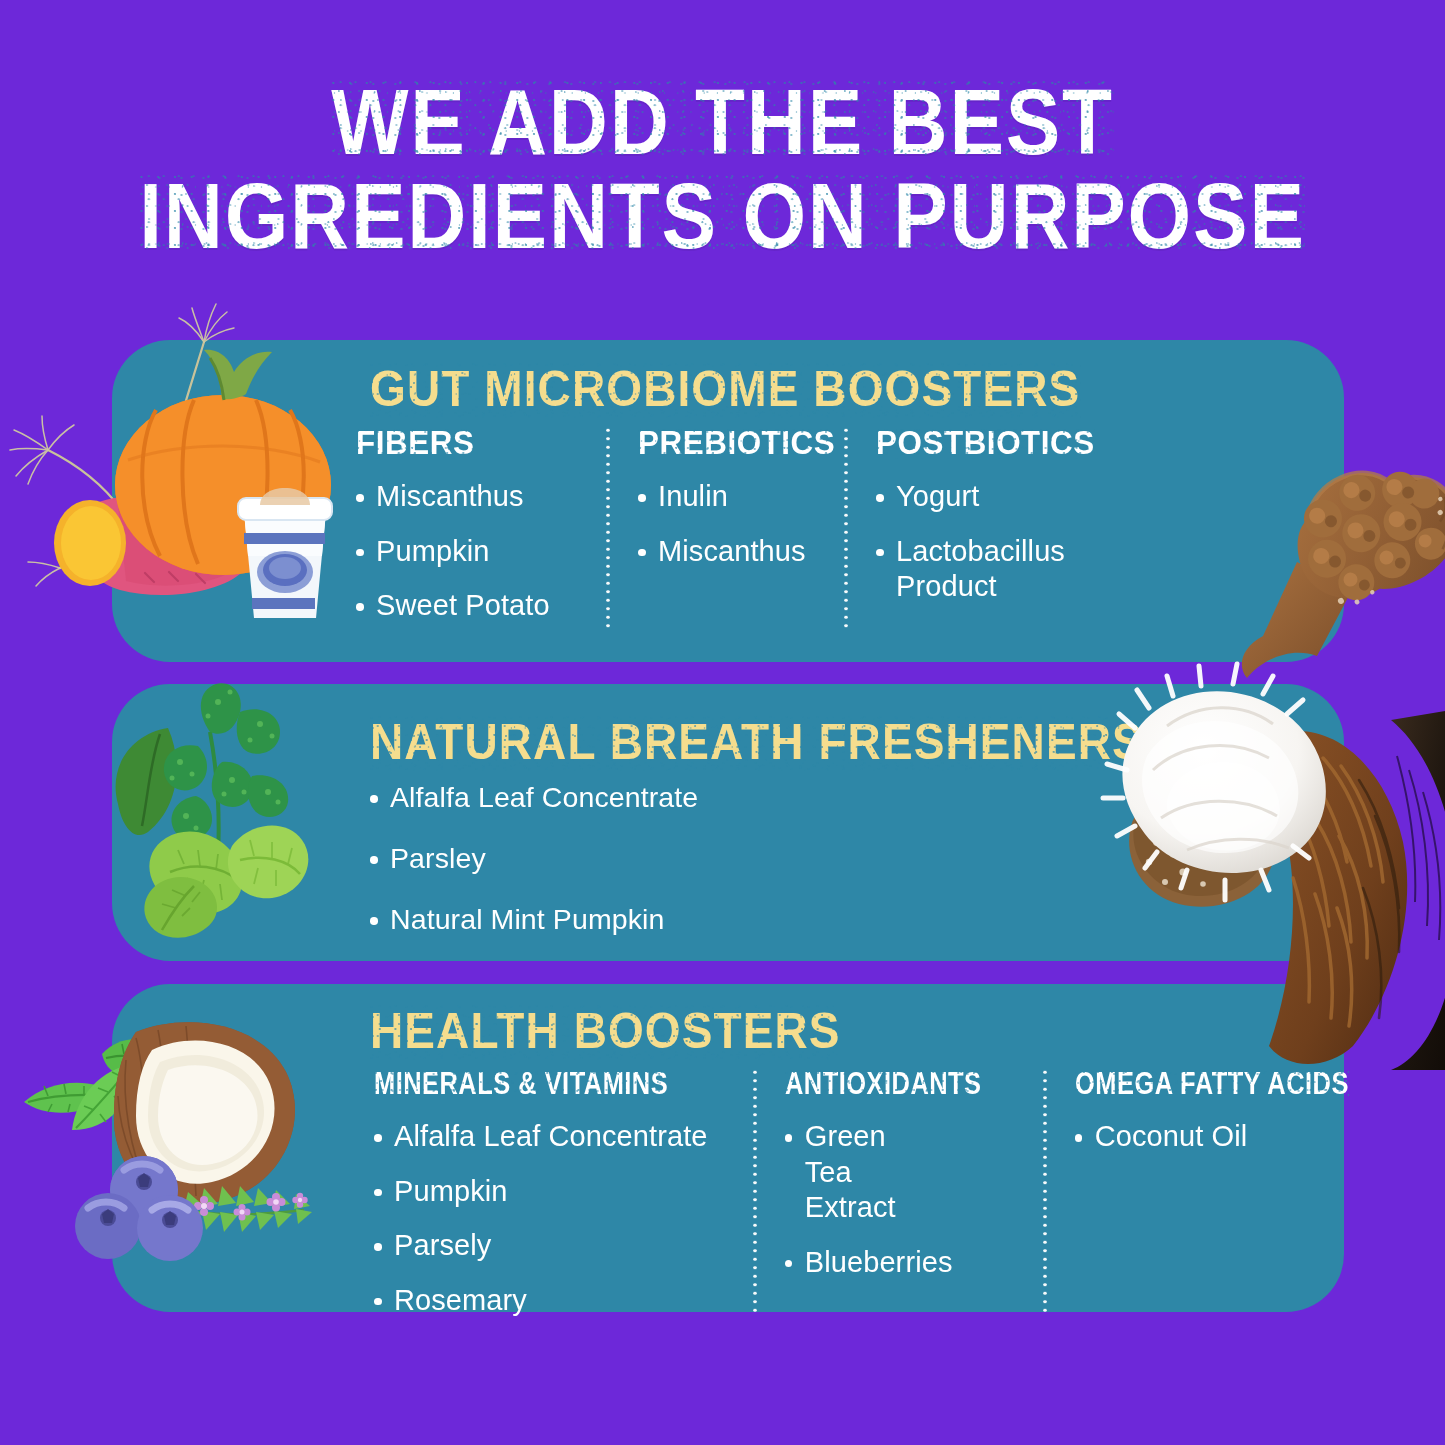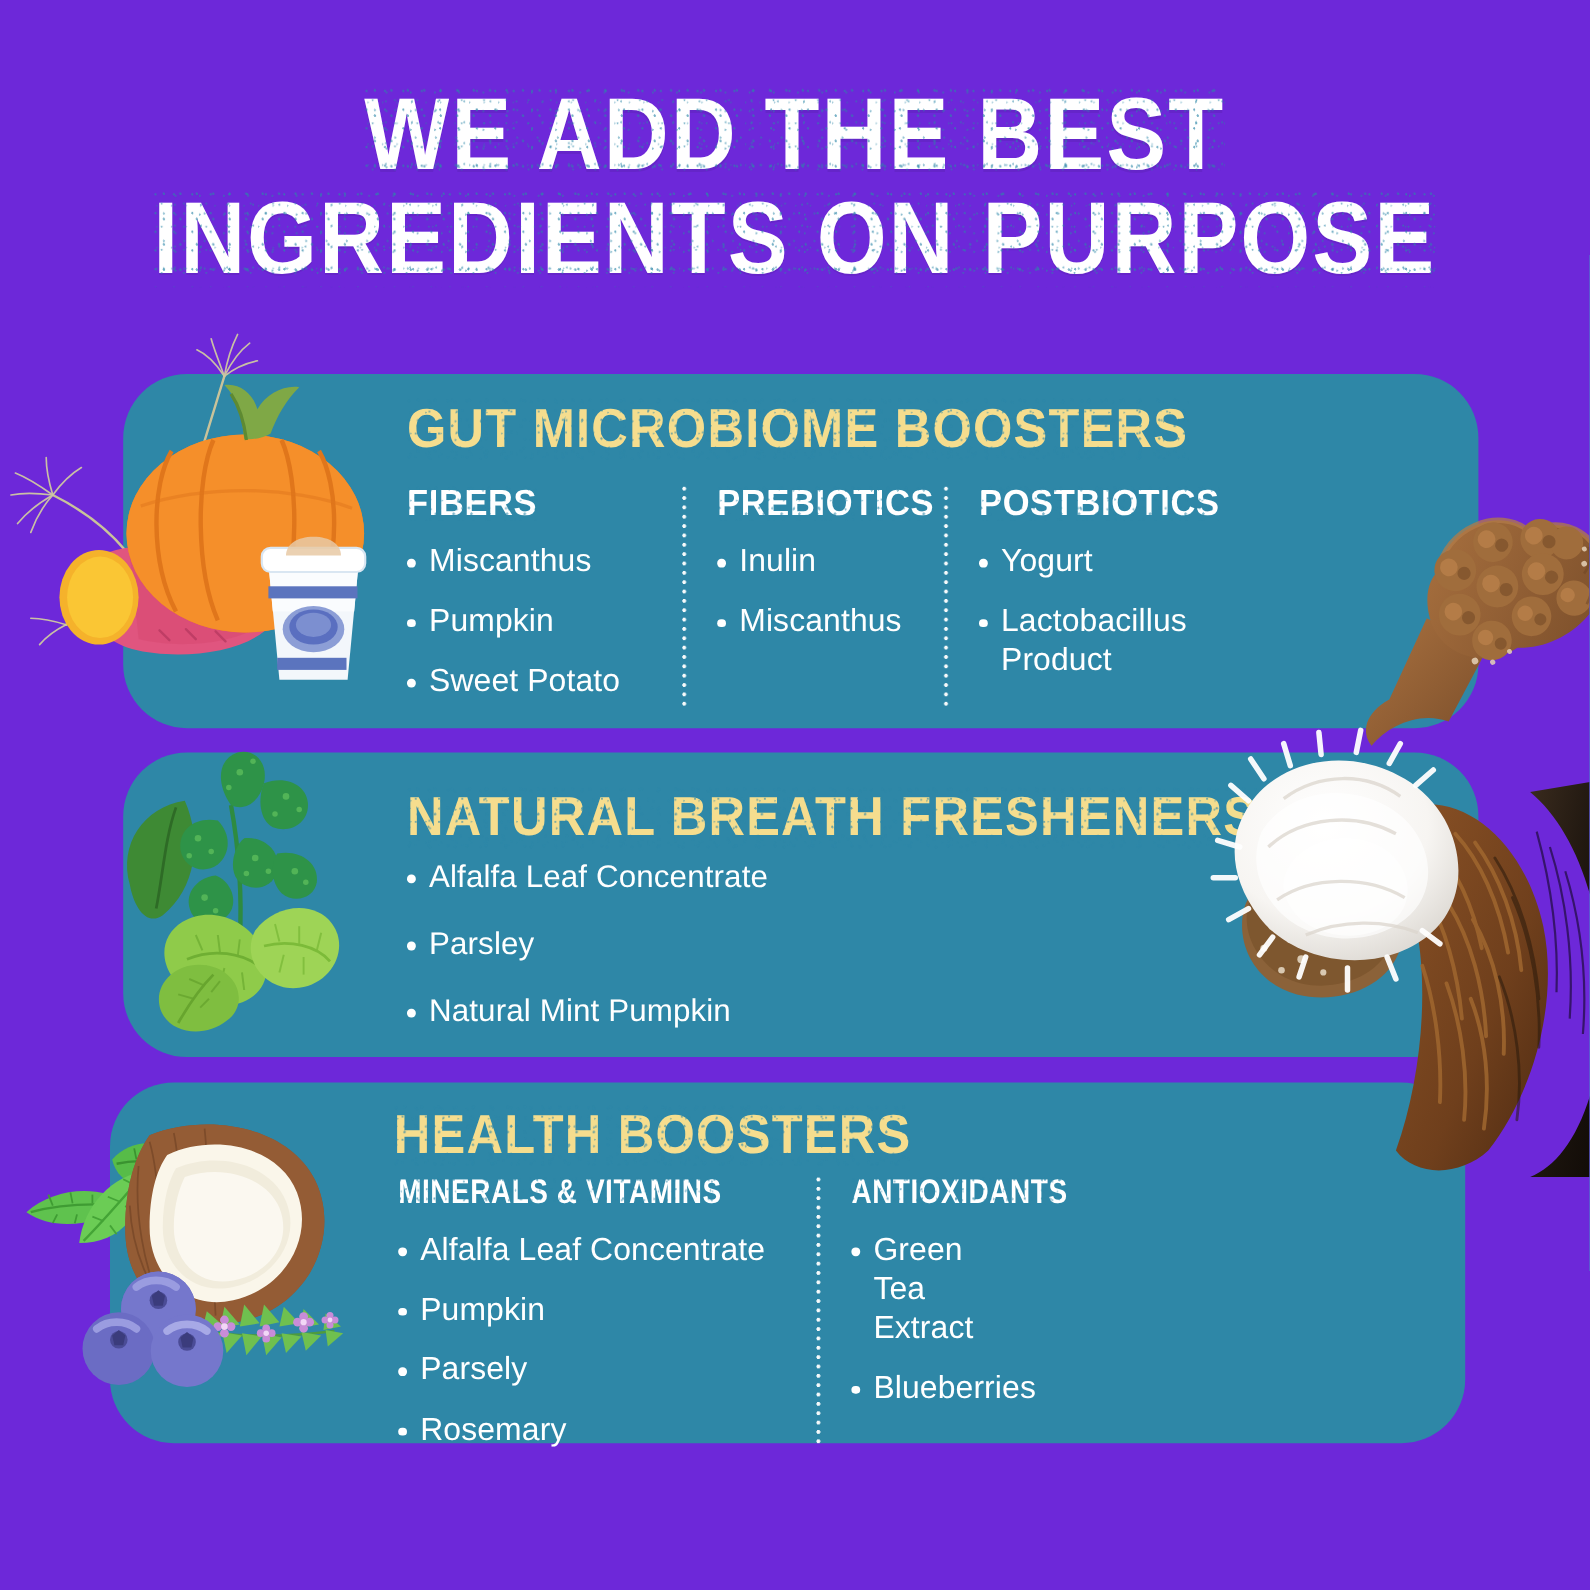--- a/index.html
+++ b/index.html
@@ -73,21 +73,21 @@
 
   
   .panel {
     position: absolute;
     background: #2E87A7;
     border-radius: 58px;
     z-index: 2;
   }
   #panel-1 { left: 112px; top: 340px; width: 1232px; height: 322px; }
   #panel-2 { left: 112px; top: 684px; width: 1232px; height: 277px; }
-  #panel-3 { left: 100px; top: 984px; width: 1232px; height: 328px; }
+  #panel-3 { left: 112px; top: 984px; width: 1232px; height: 328px; }
 
   .panel-inner {
     position: relative;
     width: 100%;
     height: 100%;
   }
 
   
   .panel-heading {
     position: absolute;
@@ -104,21 +104,21 @@
   #panel-1 .panel-heading { left: 258px; top: 20px; }
   #panel-2 .panel-heading { left: 258px; top: 29px; }
   #panel-3 .panel-heading { left: 258px; top: 18px; }
 
   
   .cols {
     position: absolute;
     display: flex;
     align-items: flex-start;
   }
-  #panel-1 .cols { left: 258px; top: 86px; width: 955px; margin-top: 14px; }
+  #panel-1 .cols { left: 244px; top: 86px; width: 955px; }
   #panel-3 .cols { left: 262px; top: 84px; width: 950px; }
 
   .col {
     position: relative;
     padding-right: 20px;
   }
   .col + .col { padding-left: 32px; }
 
   .col-divider {
     position: absolute;
@@ -269,20 +269,27 @@
 
         <div class="col" style="width:290px">
           <div class="col-divider"></div>
           <div class="subhead"><span class="grain">ANTIOXIDANTS</span></div>
           <ul class="ing-list">
             <li style="max-width:130px">Green Tea Extract</li>
             <li>Blueberries</li>
           </ul>
         </div>
 
+        <div class="col" style="width:300px">
+          <div class="col-divider"></div>
+          <div class="subhead"><span class="grain">OMEGA FATTY ACIDS</span></div>
+          <ul class="ing-list">
+            <li>Coconut Oil</li>
+          </ul>
+        </div>
 
       </div>
     </div>
   </div>
 
   <div class="illo" id="illo-gut">
     <svg viewBox="0 0 360 340">
       <g stroke="#C9C39A" stroke-width="2.2" fill="none" stroke-linecap="round">
         <path d="M135 250 C150 190 172 120 196 42"></path>
         <path d="M135 250 C120 210 90 175 40 150"></path>

